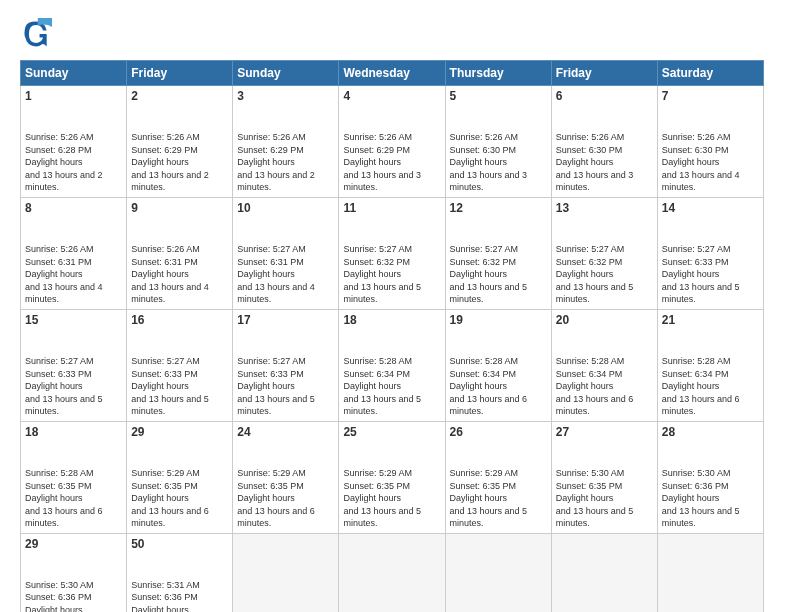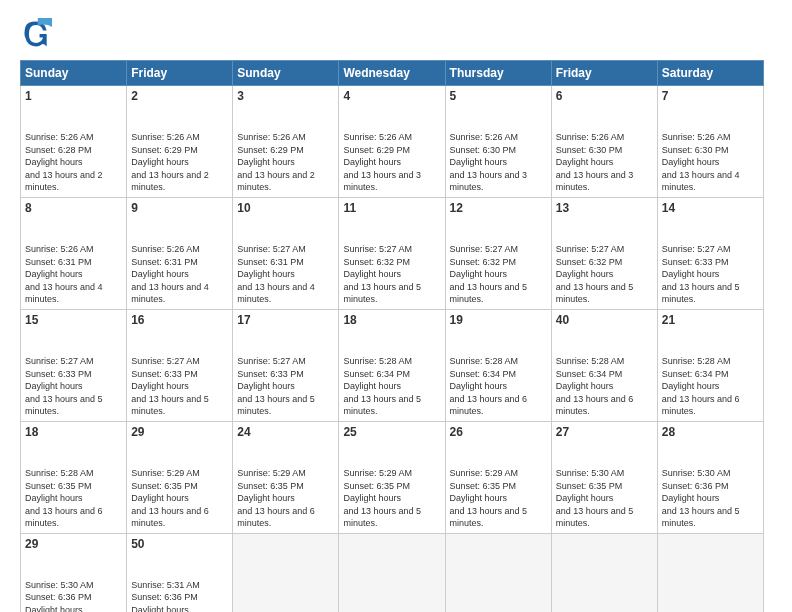--- a/index.html
+++ b/index.html
@@ -301,21 +301,21 @@
           <td>
     <span class="day-num">19</span>
     <div class="day-info">
       Sunrise: 5:28 AM<br>
       Sunset: 6:34 PM<br>
       Daylight hours<br>
       and 13 hours and 6 minutes.
     </div>
   </td>
           <td>
-    <span class="day-num">40</span>
+    <span class="day-num">20</span>
     <div class="day-info">
       Sunrise: 5:28 AM<br>
       Sunset: 6:34 PM<br>
       Daylight hours<br>
       and 13 hours and 6 minutes.
     </div>
   </td>
           <td>
     <span class="day-num">21</span>
     <div class="day-info">

